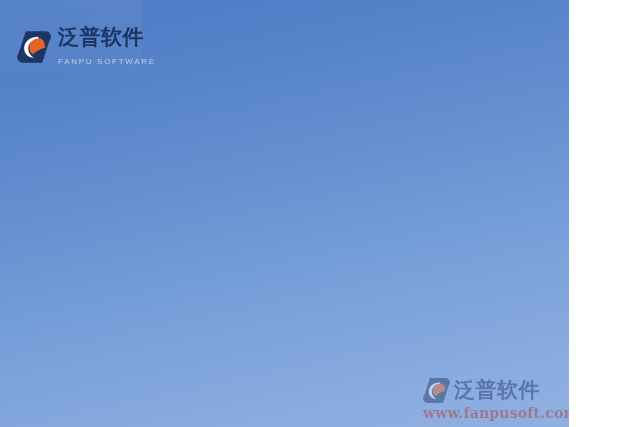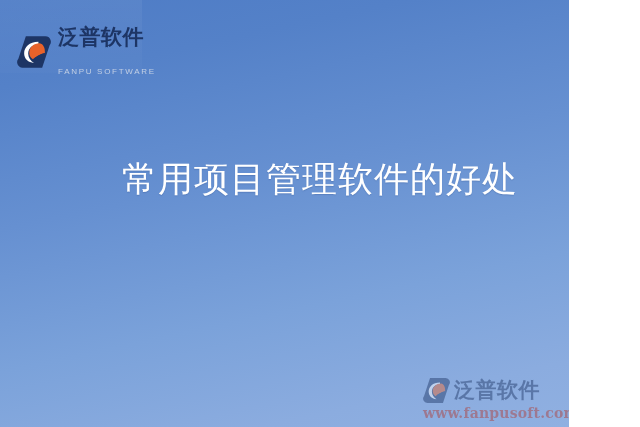--- a/index.html
+++ b/index.html
@@ -63,21 +63,21 @@
   }
   #brand-name-cn {
     font-family: "DejaVu Sans", "Liberation Sans", sans-serif;
     font-size: 21px;
     font-weight: 700;
     color: #1d3565;
     letter-spacing: 0.5px;
     white-space: nowrap;
   }
   #brand-name-en {
-    margin-top: 20px;
+    margin-top: 10px;
     font-family: "Liberation Sans", sans-serif;
     font-size: 8px;
     font-weight: 400;
     color: #c2cfe4;
     letter-spacing: 1.7px;
     white-space: nowrap;
   }
 
   
   #title-block {
@@ -152,23 +152,20 @@
       <path d="M63 20 C36 20 21 36 21 54 C21 70 33 82 50 82 C40 76 33 67 33 55 C33 39 45 28 63 27 Z" fill="#ffffff"></path>
       <path d="M67 24 C49 24 36 36 36 52 C36 60 40 67 47 71 C57 63 68 56 82 53 C83 37 77 26 67 24 Z" fill="#e8622a"></path>
       <path d="M47 71 C55 76 64 77 72 74 C79 70 82 62 82 53 C68 56 57 63 47 71 Z" fill="#1d3565"></path>
     </svg>
     <div id="brand-wordmark">
       <div id="brand-name-cn">泛普软件</div>
       <div id="brand-name-en">FANPU SOFTWARE</div>
     </div>
   </div>
 
-  <div id="title-block">
-    <div id="slide-title">常用项目管理软件的好处</div>
-  </div>
 
   <div id="watermark">
     <div id="watermark-row">
       <svg id="watermark-mark" viewBox="0 0 100 100" aria-hidden="true">
         <path d="M26 4 H84 A16 16 0 0 1 96 30 L74 96 H16 A16 16 0 0 1 4 70 Z" fill="#1d3565"></path>
         <path d="M63 20 C36 20 21 36 21 54 C21 70 33 82 50 82 C40 76 33 67 33 55 C33 39 45 28 63 27 Z" fill="#ffffff"></path>
         <path d="M67 24 C49 24 36 36 36 52 C36 60 40 67 47 71 C57 63 68 56 82 53 C83 37 77 26 67 24 Z" fill="#e8622a"></path>
         <path d="M47 71 C55 76 64 77 72 74 C79 70 82 62 82 53 C68 56 57 63 47 71 Z" fill="#1d3565"></path>
       </svg>
       <div id="watermark-name-cn">泛普软件</div>

